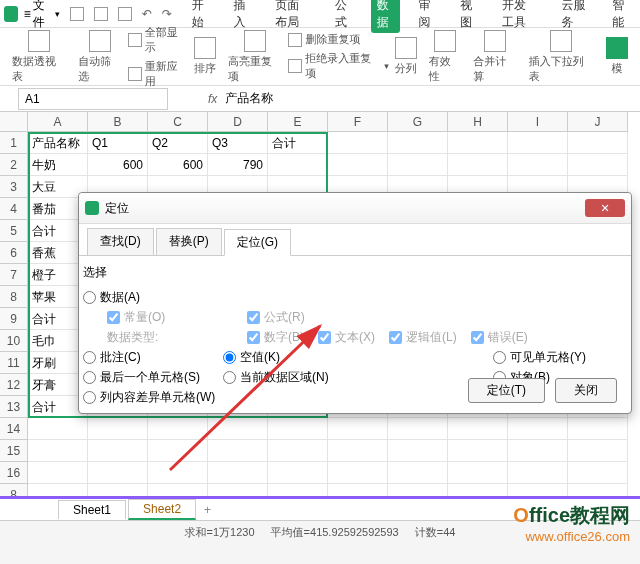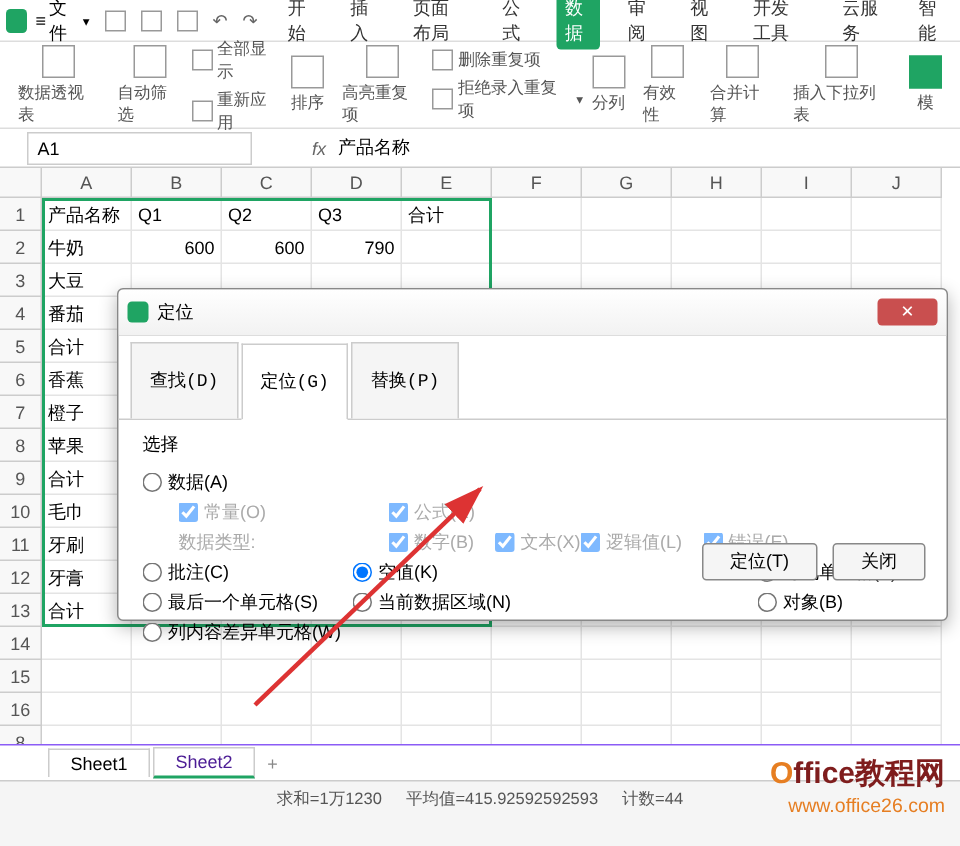--- a/index.html
+++ b/index.html
@@ -42,53 +42,53 @@
 .row .cell.r { text-align: right; }
 .selborder { position: absolute; border: 2px solid #1fa463; pointer-events: none; }
 .selborder.outer { left: 28px; top: 20px; width: 300px; height: 286px; }
 
 
 .dialog { position: absolute; left: 78px; top: 192px; width: 554px; height: 222px; background: #fff; border: 1px solid #888; border-radius: 4px; box-shadow: 0 4px 12px rgba(0,0,0,0.3); }
 .dialog .titlebar { height: 28px; background: linear-gradient(#fff,#f2f2f2); border-bottom: 1px solid #ddd; display: flex; align-items: center; padding: 15px 6px; border-radius: 4px 4px 0 0; }
 .dialog .titlebar .dico { width: 14px; height: 14px; background: #1fa463; border-radius: 3px; margin-right: 6px; }
 .dialog .titlebar .close { margin-left: auto; width: 40px; height: 18px; background: #c94f4f; border-radius: 3px; color: #fff; text-align: center; font-size: 11px; line-height: 18px; }
 .dialog .tabs { display: flex; padding: 4px 8px 0 8px; }
-.dialog .tabs .dtab { padding: 16px 12px; border: 1px solid #ccc; border-bottom: none; background: #f5f5f5; margin-right: 2px; font-size: 12px; font-family: Liberation Mono, monospace; }
+.dialog .tabs .dtab { padding: 4px 12px; border: 1px solid #ccc; border-bottom: none; background: #f5f5f5; margin-right: 2px; font-size: 12px; }
 .dialog .tabs .dtab.active { background: #fff; border-bottom: 1px solid #fff; position: relative; top: 1px; }
-.dialog .body { border-top: 1px solid #ccc; padding: 8px 16px; }
+.dialog .body { border-top: 1px solid #ccc; padding: 8px 4px; }
 .dialog .body .sel { margin-bottom: 6px; }
 .dialog .radios { }
 .dialog .radios .rrow { display: flex; align-items: center; height: 20px; }
 .dialog .radios .rcol1 { width: 140px; }
 .dialog .radios .rcol2 { width: 150px; }
 .dialog .radios .rcol3 { width: 120px; }
 .dialog .radios .rcol4 { width: 100px; }
 .dialog .radios label { display: flex; align-items: center; gap: 4px; }
 .dialog .radios .dim { color: #aaa; }
 .dialog .radios .dim input { opacity: 0.5; }
 .dialog .radios .sub { padding-left: 24px; align-items: center; }
-.dialog .btns { position: absolute; right: 14px; bottom: 26px; display: flex; gap: 10px; }
+.dialog .btns { position: absolute; right: 14px; bottom: 10px; display: flex; gap: 10px; }
 .dialog .btns button { padding: 3px 18px; border: 1px solid #888; background: #f5f5f5; border-radius: 3px; font-size: 12px; }
 
 .arrow { position: absolute; pointer-events: none; }
 .arrow svg { overflow: visible; }
 
 
-.sheettabs { position: absolute; bottom: 44px; left: 0; width: 640px; height: 24px; background: #fff; border-top: 1px solid #8b5cf6; display: flex; align-items: center; padding-left: 32px; }
+.sheettabs { position: absolute; bottom: 44px; left: 0; width: 640px; height: 24px; background: #fff; border-top: 3px solid #8b5cf6; display: flex; align-items: center; padding-left: 58px; }
 .sheettabs .stab { padding: 2px 14px; border: 1px solid #ccc; border-bottom: none; font-size: 12px; margin-right: 2px; }
-.sheettabs .stab.active { color: #4c1d95; border-bottom: 2px solid #1fa463; }
+.sheettabs .stab.active { color: #a16207; border-bottom: 2px solid #1fa463; }
 .sheettabs .plus { margin-left: 6px; color: #888; }
 
 .statusbar { position: absolute; bottom: 20px; left: 0; width: 640px; height: 24px; background: #f5f5f5; border-top: 1px solid #ccc; display: flex; align-items: center; justify-content: center; gap: 16px; font-size: 11px; color: #555; }
 
 
 .watermark { position: absolute; right: 10px; bottom: 20px; text-align: right; }
 .watermark .w1 { font-size: 20px; font-weight: bold; }
 .watermark .w1 .o { color: #e67e22; }
-.watermark .w1 .rest { color: #7f1d1d; }
+.watermark .w1 .rest { color: #14532d; }
 .watermark .w2 { color: #e67e22; font-size: 13px; }
 </style>
 </head>
 <body>
 
 <div class="menubar">
   <div class="logo"></div>
   <div class="file">
     <span>≡</span>
       <span>文件</span>
@@ -437,22 +437,22 @@
 </div>
 
 <div class="dialog">
   <div class="titlebar">
     <div class="dico"></div>
     <span>定位</span>
     <div class="close">✕</div>
   </div>
   <div class="tabs">
     <div class="dtab">查找(D)</div>
+    <div class="dtab">替换(P)</div>
     <div class="dtab active">定位(G)</div>
-    <div class="dtab">替换(P)</div>
   </div>
   <div class="body">
     <div class="sel">选择</div>
     <div class="radios">
       <div class="rrow">
         <div class="rcol1">
             <label>
               <input type="radio" style="">
               <span>数据(A)</span>
             </label>
@@ -471,21 +471,21 @@
               <span>公式(R)</span>
             </label>
           </div>
       </div>
       <div class="rrow sub dim">
         <div class="rcol1"><span>数据类型:</span></div>
         <label style="margin-right:14px">
             <input type="checkbox" checked="" style="">
             <span>数字(B)</span>
           </label>
-        <label style="margin-right:0">
+        <label style="margin-right:14px">
             <input type="checkbox" checked="" style="">
             <span>文本(X)</span>
           </label>
         <label style="margin-right:14px">
             <input type="checkbox" checked="" style="">
             <span>逻辑值(L)</span>
           </label>
         <label>
             <input type="checkbox" checked="" style="">
             <span>错误(E)</span>

